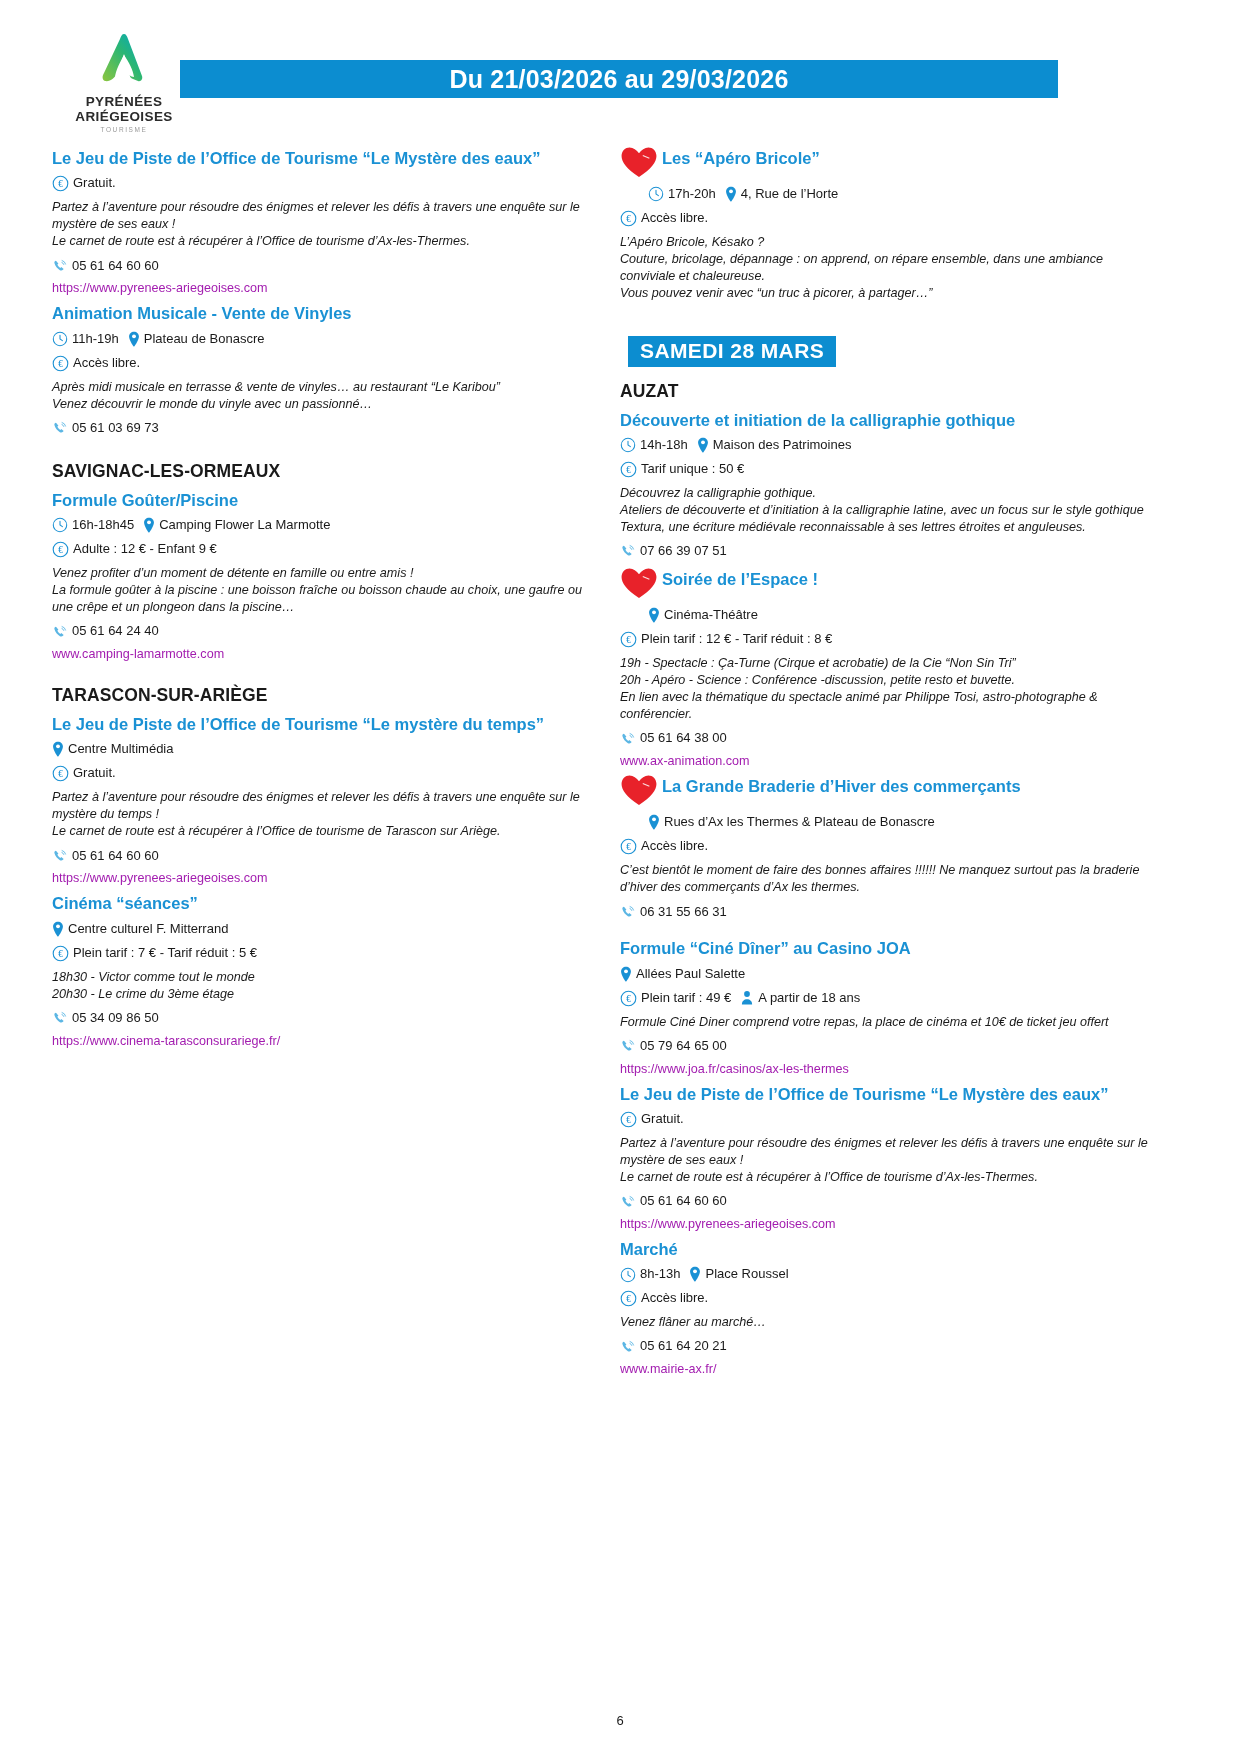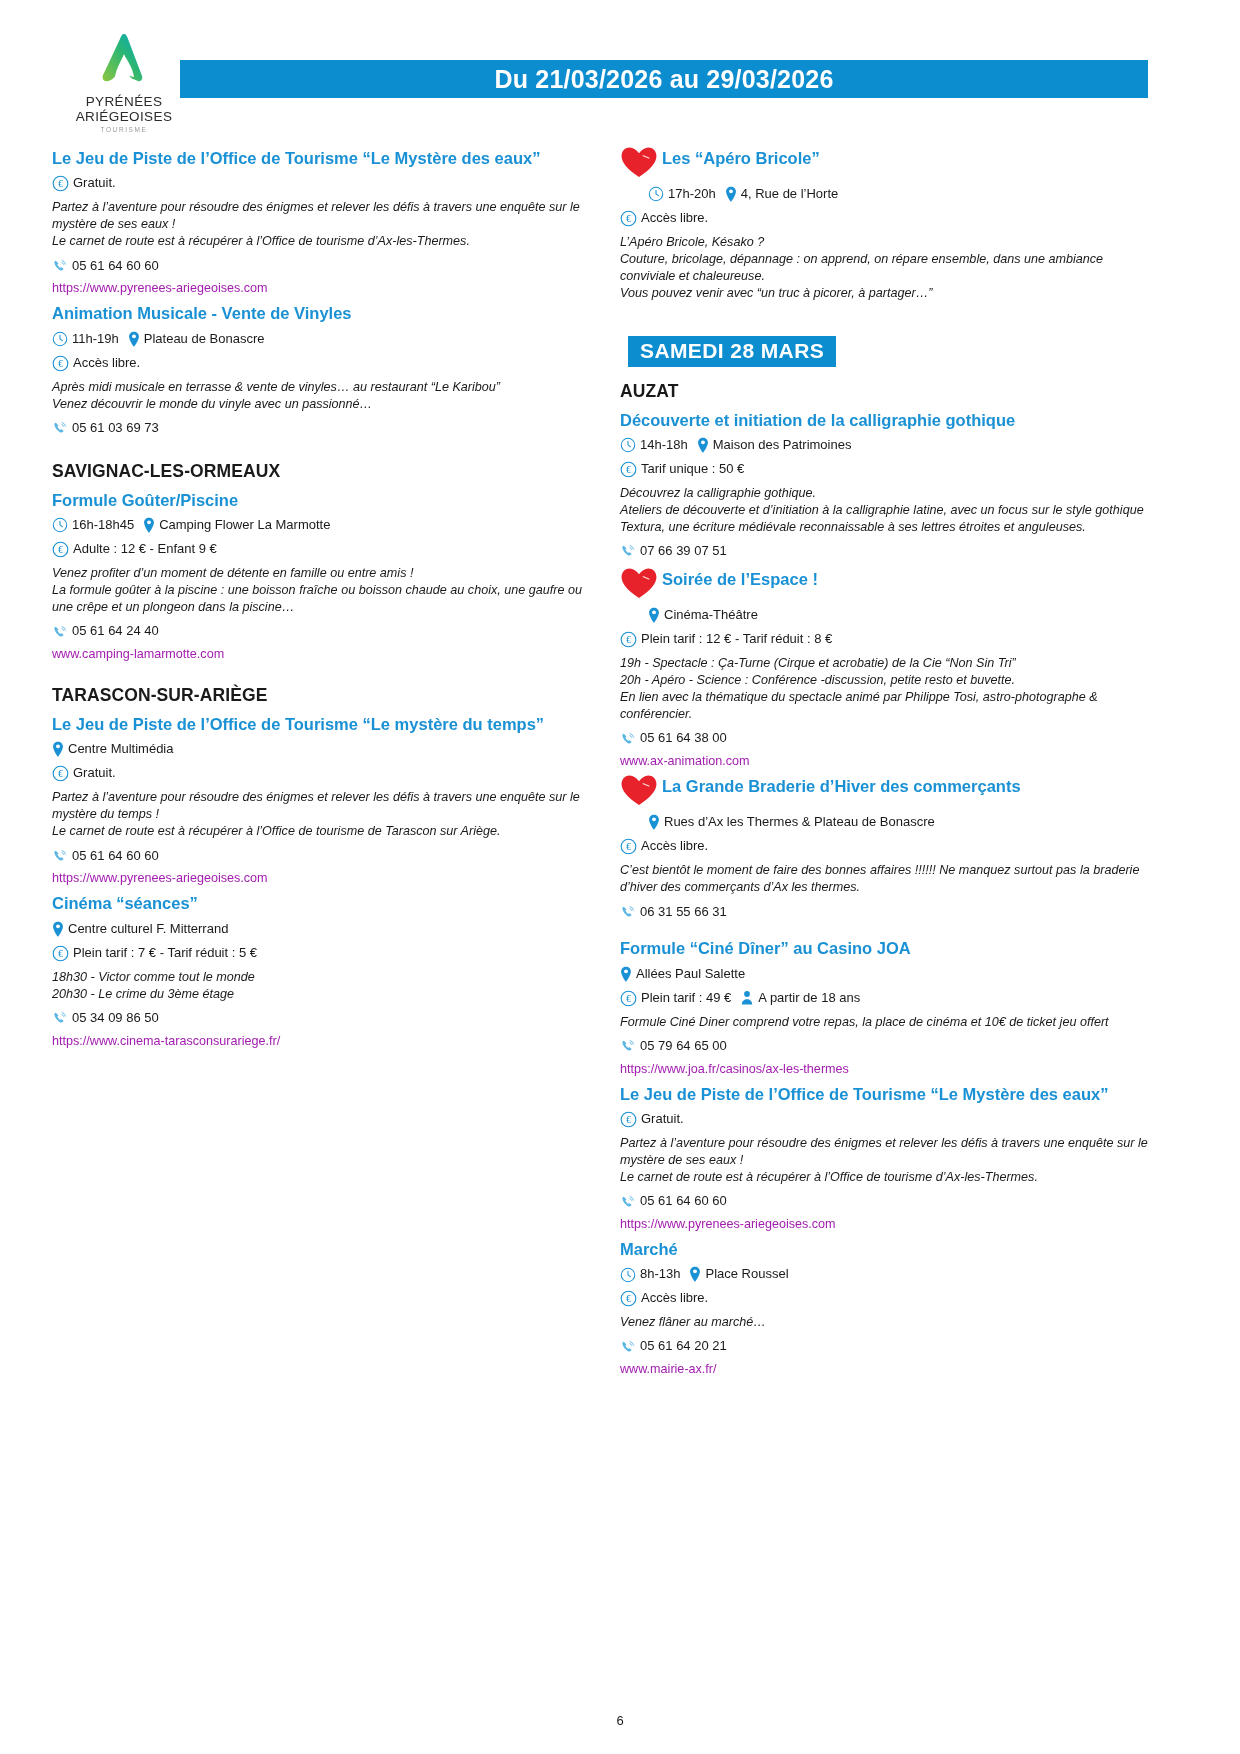--- a/index.html
+++ b/index.html
@@ -19,31 +19,31 @@
     height: 118px;
   }
   .logo {
     position: absolute;
     left: 72px; top: 30px;
     width: 104px;
     text-align: center;
   }
   .logo-mark { width: 62px; height: 62px; margin: 0 auto; display:block; }
   .logo-text1 {
-    font-size: 13.5px; font-weight: 400; letter-spacing: .4px;
+    font-size: 13.5px; font-weight: 700; letter-spacing: .4px;
     color: #2b2b2b; line-height: 1.12; margin-top: 2px;
   }
   .logo-text2 {
     font-size: 6.5px; letter-spacing: 1.6px; color: #9a9a9a;
     margin-top: 2px;
   }
   .datebar {
     position: absolute;
     left: 180px; top: 60px;
-    width: 968px; height: 38px;
+    width: 878px; height: 38px;
     background: #0c8dd0;
     color: #ffffff;
     font-size: 25px;
     font-weight: 600;
     letter-spacing: .2px;
     display: flex; align-items: center; justify-content: center;
   }
 
   
   .columns {

